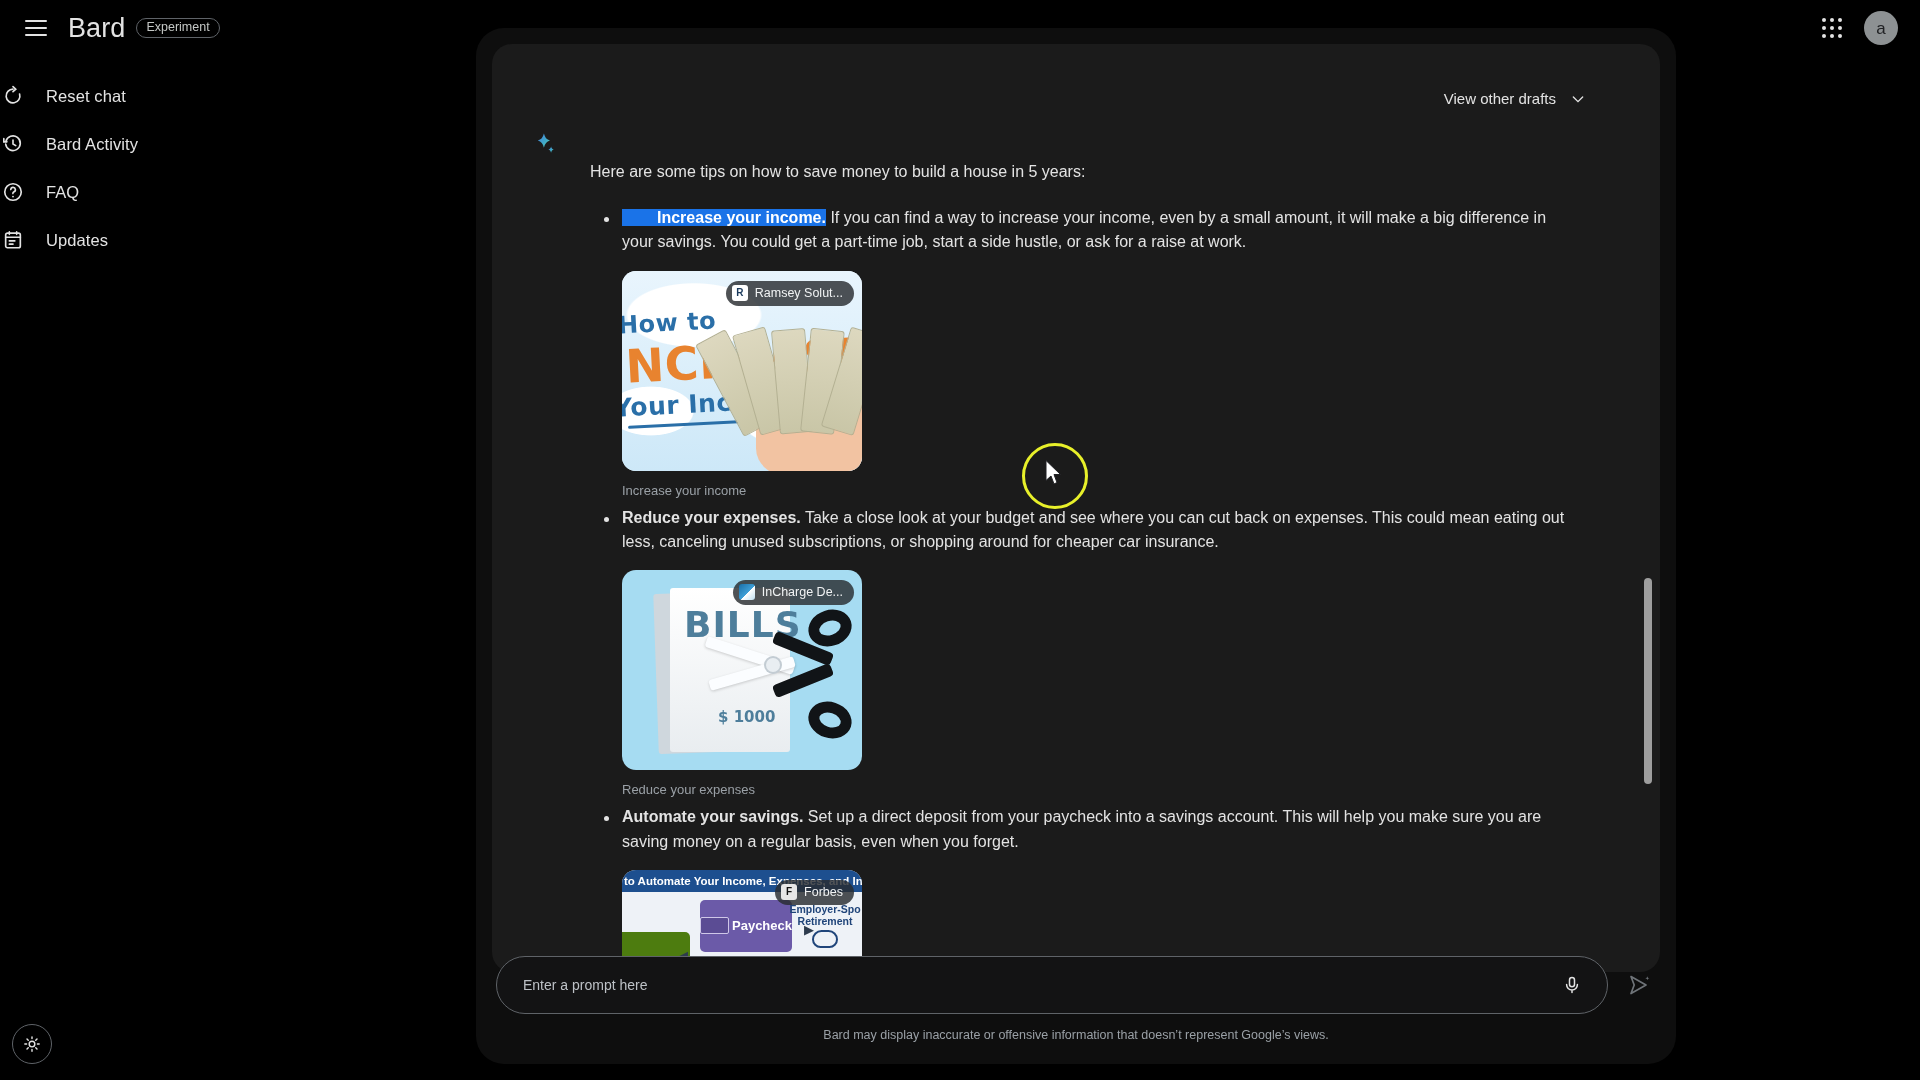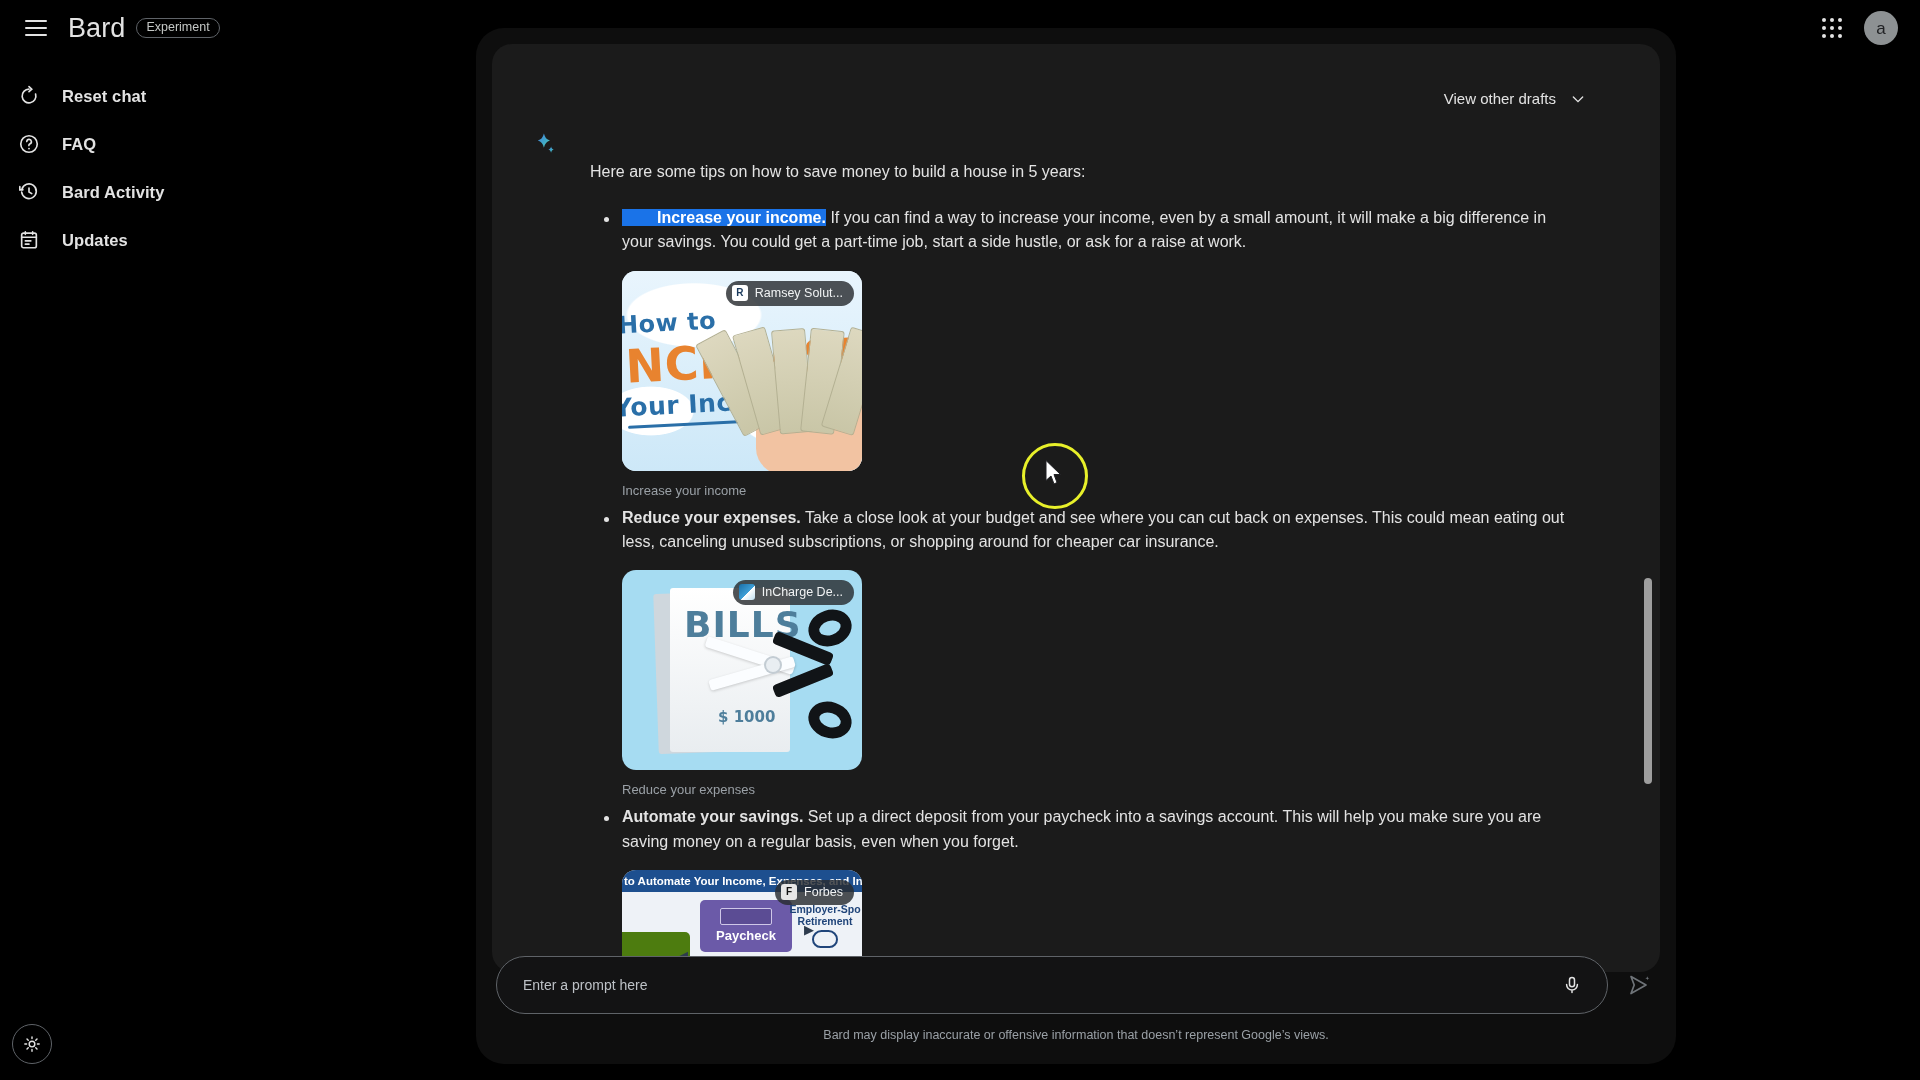--- a/index.html
+++ b/index.html
@@ -63,22 +63,22 @@
     font-size: 17px; line-height: 1; cursor: pointer; margin-left: 4px;
   }
 
   
   .sidebar {
     position: absolute; top: 56px; left: 0; width: 360px; height: 1024px;
   }
   .nav-list { padding-top: 16px; }
   .nav-item {
     display: flex; align-items: center; gap: 20px;
-    height: 48px; padding-left: 16px; margin-right: 24px;
-    border-radius: 0 24px 24px 0; cursor: pointer; font-weight: bold;
+    height: 48px; padding-left: 0; margin-right: 24px;
+    border-radius: 0 24px 24px 0; cursor: pointer;
   }
   .nav-ico { width: 26px; height: 26px; flex: 0 0 26px; display: flex; align-items: center; justify-content: center; }
   .nav-ico svg { display: block; }
   .nav-label { font-size: 16.5px; color: #e3e3e3; letter-spacing: .1px; }
 
   .theme-toggle {
     position: absolute; left: 12px; bottom: 16px;
     width: 40px; height: 40px; border-radius: 50%;
     border: 1px solid #5f6368;
     display: flex; align-items: center; justify-content: center; cursor: pointer;
@@ -210,21 +210,21 @@
 
   
   .art3 { position: absolute; inset: 0; background: #eef2f7; }
   .art3 .banner { position: absolute; left: 0; top: 0; width: 100%; height: 22px;
     background: #1d4f8f; color: #fff; font-size: 11.5px; font-weight: bold;
     white-space: nowrap; overflow: hidden; padding-left: 2px; line-height: 22px; }
   .art3 .box { position: absolute; border-radius: 5px; color: #fff;
     display: flex; align-items: center; justify-content: center;
     font-size: 13px; font-weight: bold; text-align: center; overflow: hidden; }
   .art3 .paycheck { left: 78px; top: 30px; width: 92px; height: 52px; background: #6b5aa8;
-    flex-direction: column; gap: 3px; }
+    flex-direction: row; gap: 3px; }
   .art3 .pc-slip { width: 52px; height: 17px; background: #5b4c94; border: 1px solid #cfc7e8; border-radius: 2px; }
   .art3 .invest { left: -6px; top: 62px; width: 74px; height: 46px; background: #4d7c0f;
     flex-direction: column; font-size: 11px; line-height: 1.15; gap: 32px; }
   .art3 .invest small { font-size: 7px; font-weight: normal; }
   .art3 .retire { right: -4px; top: 26px; width: 82px; height: 60px; background: transparent;
     color: #20457a; font-size: 10.5px; flex-direction: column; line-height: 1.15; }
   .art3 .piggy { width: 26px; height: 18px; border: 2px solid #20457a; border-radius: 10px 10px 9px 9px; margin-top: 3px; }
   .art3 .emer { left: 78px; bottom: -14px; width: 92px; height: 26px; background: #8d7fc0; }
   .art3 .arrow { position: absolute; color: #2d3b4d; font-size: 13px; }
 
@@ -303,37 +303,37 @@
           <path d="M12 4.5a7.5 7.5 0 1 0 7.2 5.4"></path>
           <path d="M12 1.8 15 4.6 12 7.3"></path>
         </svg>
       </span>
       <span class="nav-label">Reset chat</span>
     </div>
 
     <div class="nav-item">
       <span class="nav-ico">
         <svg width="22" height="22" viewBox="0 0 24 24" fill="none" stroke="#e3e3e3" stroke-width="1.8" stroke-linecap="round">
+          <path d="M4.2 9.2A8 8 0 1 1 4 12"></path>
+          <path d="M2 6.2v3.4h3.4"></path>
+          <path d="M12 7.6V12l3 1.8"></path>
+        </svg>
+      </span>
+      <span class="nav-label">Bard Activity</span>
+    </div>
+
+    <div class="nav-item">
+      <span class="nav-ico">
+        <svg width="22" height="22" viewBox="0 0 24 24" fill="none" stroke="#e3e3e3" stroke-width="1.8" stroke-linecap="round">
           <circle cx="12" cy="12" r="9"></circle>
           <path d="M9.6 9.3a2.5 2.5 0 1 1 3.2 2.6c-.6.3-.9.8-.9 1.5v.3"></path>
           <circle cx="12" cy="17" r="1" fill="#e3e3e3" stroke="none"></circle>
         </svg>
       </span>
       <span class="nav-label">FAQ</span>
-    </div>
-
-    <div class="nav-item">
-      <span class="nav-ico">
-        <svg width="22" height="22" viewBox="0 0 24 24" fill="none" stroke="#e3e3e3" stroke-width="1.8" stroke-linecap="round">
-          <path d="M4.2 9.2A8 8 0 1 1 4 12"></path>
-          <path d="M2 6.2v3.4h3.4"></path>
-          <path d="M12 7.6V12l3 1.8"></path>
-        </svg>
-      </span>
-      <span class="nav-label">Bard Activity</span>
     </div>
 
     <div class="nav-item">
       <span class="nav-ico">
         <svg width="22" height="22" viewBox="0 0 24 24" fill="none" stroke="#e3e3e3" stroke-width="1.8" stroke-linecap="round">
           <rect x="4" y="4.5" width="16" height="16" rx="2"></rect>
           <path d="M4 9h16M8 3.2v2.6M16 3.2v2.6M8 13h6M8 16.5h4"></path>
         </svg>
       </span>
       <span class="nav-label">Updates</span>

